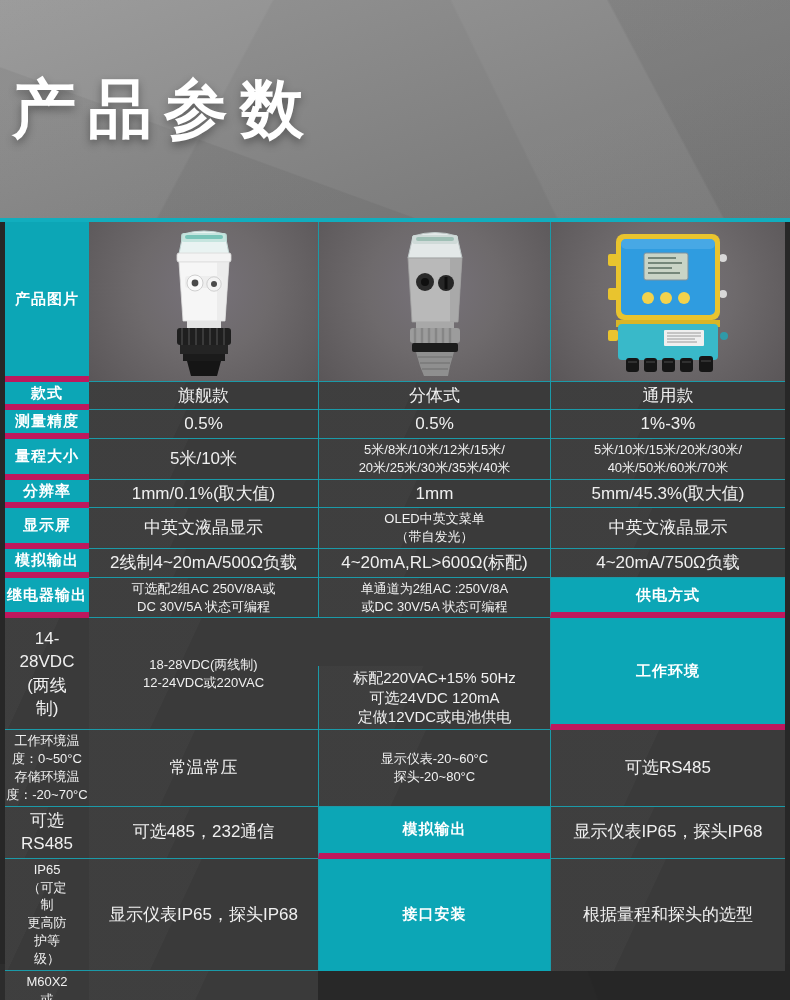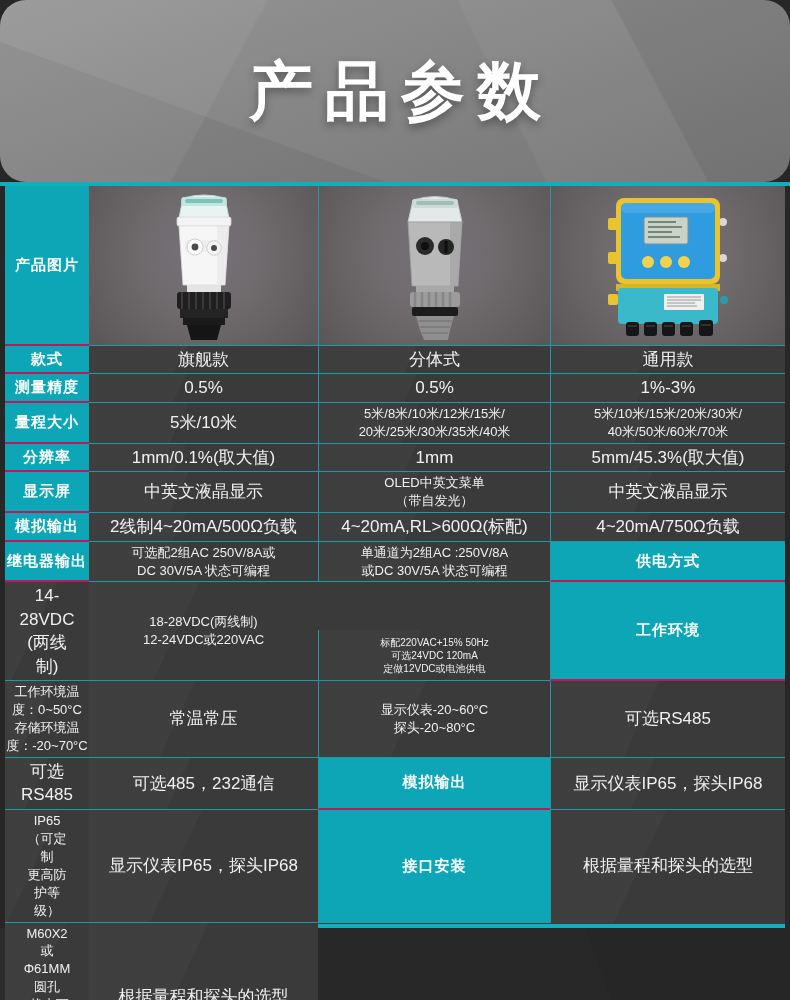--- a/index.html
+++ b/index.html
@@ -3,28 +3,28 @@
 <meta charset="utf-8">
 <style>
   * { margin:0; padding:0; box-sizing:border-box; }
   html,body { width:790px; }
   body { font-family:"Liberation Sans","DejaVu Sans",sans-serif; background:#272727; }
 
   .page { width:790px; height:1000px; position:relative; overflow:hidden; background:#272727; }
 
   
   .hero {
-    height:182px; position:relative;
+    height:218px; position:relative;
     background:
       linear-gradient(118deg, rgba(255,255,255,.055) 0 30%, rgba(255,255,255,0) 30.3%),
       linear-gradient(242deg, rgba(0,0,0,.07) 0 20%, rgba(0,0,0,0) 20.3%),
       linear-gradient(64deg, rgba(255,255,255,0) 62%, rgba(255,255,255,.045) 62.3%),
       linear-gradient(200deg, rgba(0,0,0,0) 70%, rgba(0,0,0,.06) 70.3%),
       linear-gradient(160deg,#969696,#7e7e7e 70%,#747474);
-    display:flex; align-items:center; justify-content:center;border-radius:26px;
+    display:flex; align-items:center; 
   }
   .hero-title {
     color:#ffffff; font-size:64px; font-weight:bold; letter-spacing:12px;
     text-shadow:0 4px 8px rgba(0,0,0,.35);
     padding-left:12px; 
   }
 
   .accent-line { height:4px; background:#11aebe; }
 
   
@@ -32,30 +32,30 @@
     margin:0 5px; width:780px; height:742px;
     display:grid;
     grid-template-columns:84px 229px 232px 1fr;
     grid-template-rows:160px repeat(12, 1fr);
     border-bottom:4px solid #11aebe;
     background:#3a3a3a;
   }
   .lbl {
     background:#0ca6b6; color:#ffffff; font-weight:bold; font-size:15px;
     display:flex; align-items:center; justify-content:center; text-align:center;
-    border-bottom:2px solid #be185d; white-space:nowrap; letter-spacing:1px;
+    border-bottom:6px solid #be185d; white-space:nowrap; letter-spacing:1px;
   }
   .cell {
     background:#3a3a3a; color:#f0f0f0; font-size:17px; line-height:1.38;
     display:flex; align-items:center; justify-content:center; text-align:center;
     border-bottom:1px solid #1b9aa8; white-space:pre-line; padding:2px 17px;
     background-image:linear-gradient(115deg, rgba(255,255,255,.022) 0 40%, rgba(255,255,255,0) 40.3%);
   }
   .cell.md { font-size:13px; }
-  .cell.sm { font-size:10px; line-height:1.3;margin-top:48px; }
+  .cell.sm { font-size:15px; line-height:1.3;margin-top:48px; }
   .imgcell {
     border-bottom:1px solid #1b9aa8;
     background:radial-gradient(circle at 50% 42%, #77727a 0%, #6e6a6c 45%, #5a5658 100%);
     display:flex; align-items:center; justify-content:center;
   }
   
   .spec-table > div:nth-child(4n+3),
   .spec-table > div:nth-child(4n+4) { border-left:1px solid #1b9aa8; }
   
   .spec-table > div:nth-last-child(-n+4) { border-bottom:none; }

